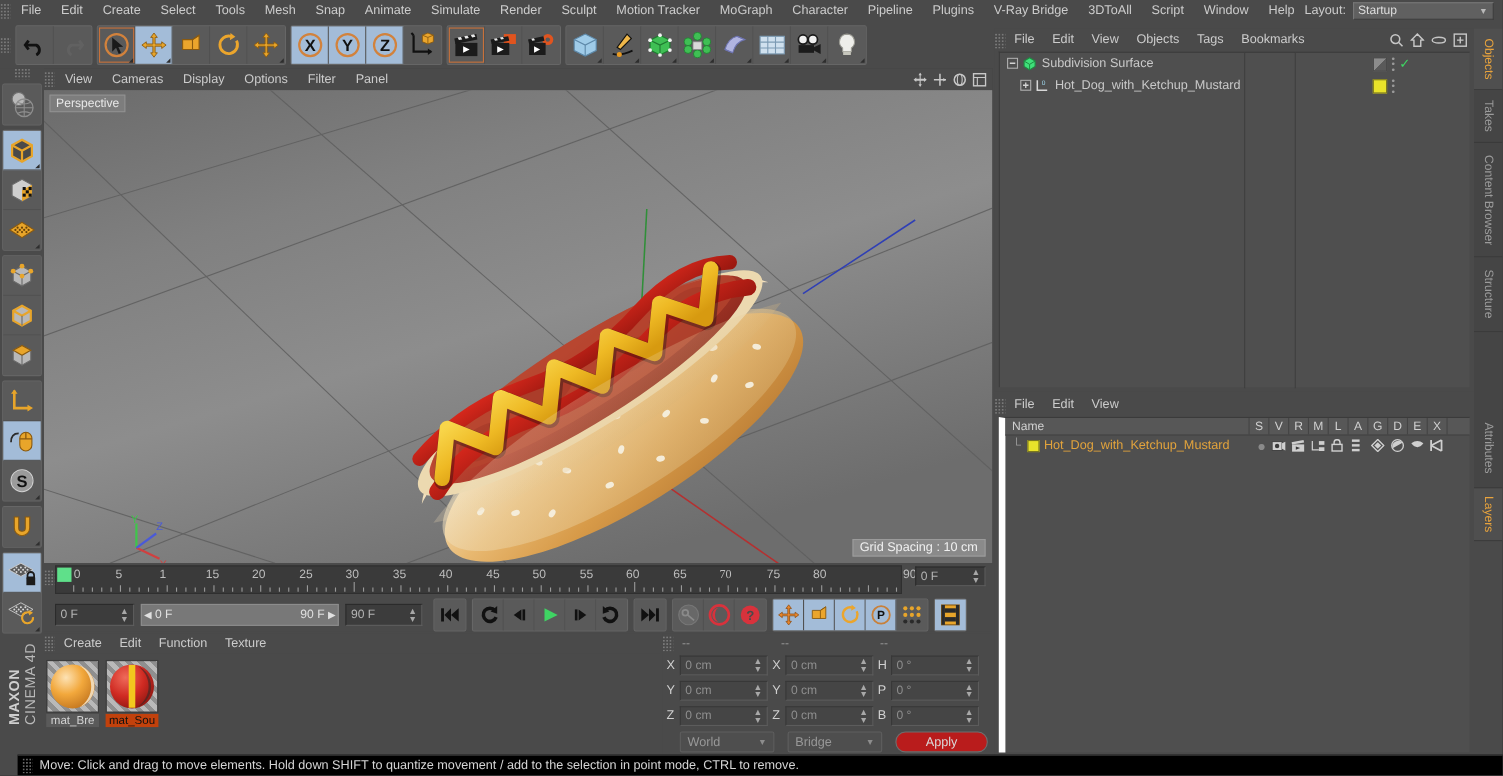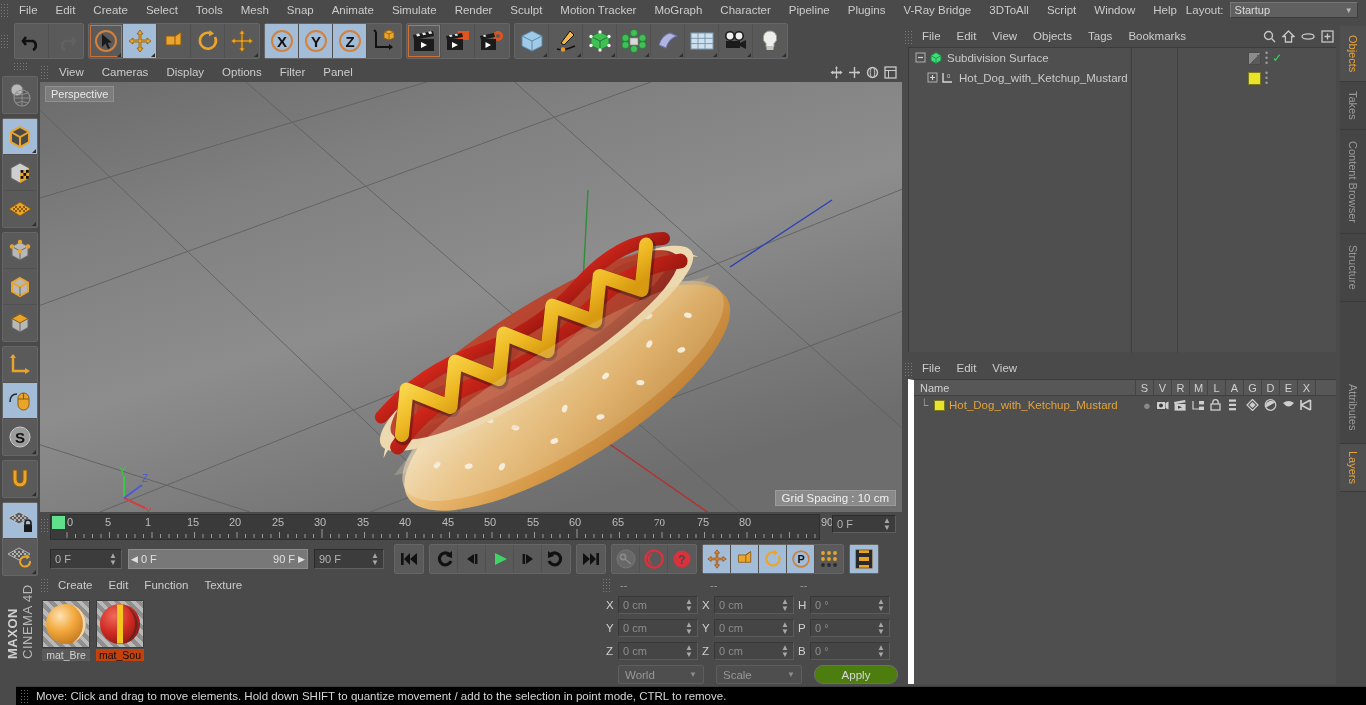--- a/index.html
+++ b/index.html
@@ -133,21 +133,21 @@
   .crow { display:flex; align-items:center; margin-bottom:5px; }
   .clab { width:12px; font-size:11.5px; color:#d0d0d0; text-align:left; }
   .cfld { height:18px; background:#454545;
     border-top:1px solid #383838; border-left:1px solid #383838;
     border-bottom:1px solid #5c5c5c; border-right:1px solid #5c5c5c;
     display:flex; align-items:center; padding:0 4px; font-size:11px; color:#8e8e8e; }
   .btnrow { display:flex; align-items:center; gap:6px; margin-top:2px; }
   .drop { height:19px; background:#4e4e4e; border:1px solid #5e5e5e; border-radius:2px;
     display:flex; align-items:center; padding:0 6px; font-size:11.5px; color:#989898; }
   .drop .arw { margin-left:auto; font-size:8px; color:#8d8d8d; }
-  .applybtn { height:19px; background:#4d7c0f; border:1px solid #6e6e6e; border-radius:9px;
+  .applybtn { height:19px; background:#b91c1c; border:1px solid #6e6e6e; border-radius:9px;
     display:flex; align-items:center; justify-content:center; font-size:11.5px; color:#dadada; }
 
   
   .objmgr { position:absolute; left:904px; top:26px; width:436px; height:330px; background:#4a4a4a; }
   .pmhdr { height:21px; display:flex; align-items:center; }
   .pmhdr .mi { padding:0 8px; font-size:11.5px; color:#cccccc; line-height:21px; }
   .pmhdr .picons { margin-left:auto; display:flex; align-items:center; gap:6px; padding-right:6px; }
   .objbody { position:absolute; left:4px; top:21px; width:428px; height:305px;
     background:#4f4f4f; border-top:1px solid #3b3b3b; border-left:1px solid #3b3b3b; }
   .objrow { display:flex; align-items:center; height:20px; font-size:11.5px; color:#c9c9c9;
@@ -1085,21 +1085,21 @@
           <span>0 °</span>
           <span class="spin">▲<br>▼</span>
           </div>
       </div>
       <div class="btnrow">
         <div class="drop" style="width:86px; margin-left:12px;">
           <span>World</span>
           <span class="arw">▼</span>
         </div>
         <div class="drop" style="width:86px; margin-left:6px;">
-          <span>Scale</span>
+          <span>Bridge</span>
           <span class="arw">▼</span>
         </div>
         <div class="applybtn" style="width:84px; margin-left:6px;">Apply</div>
       </div>
     </div>
   </div>
 
   <div class="objmgr">
     <div class="pmhdr">
       <div class="grip"></div>

